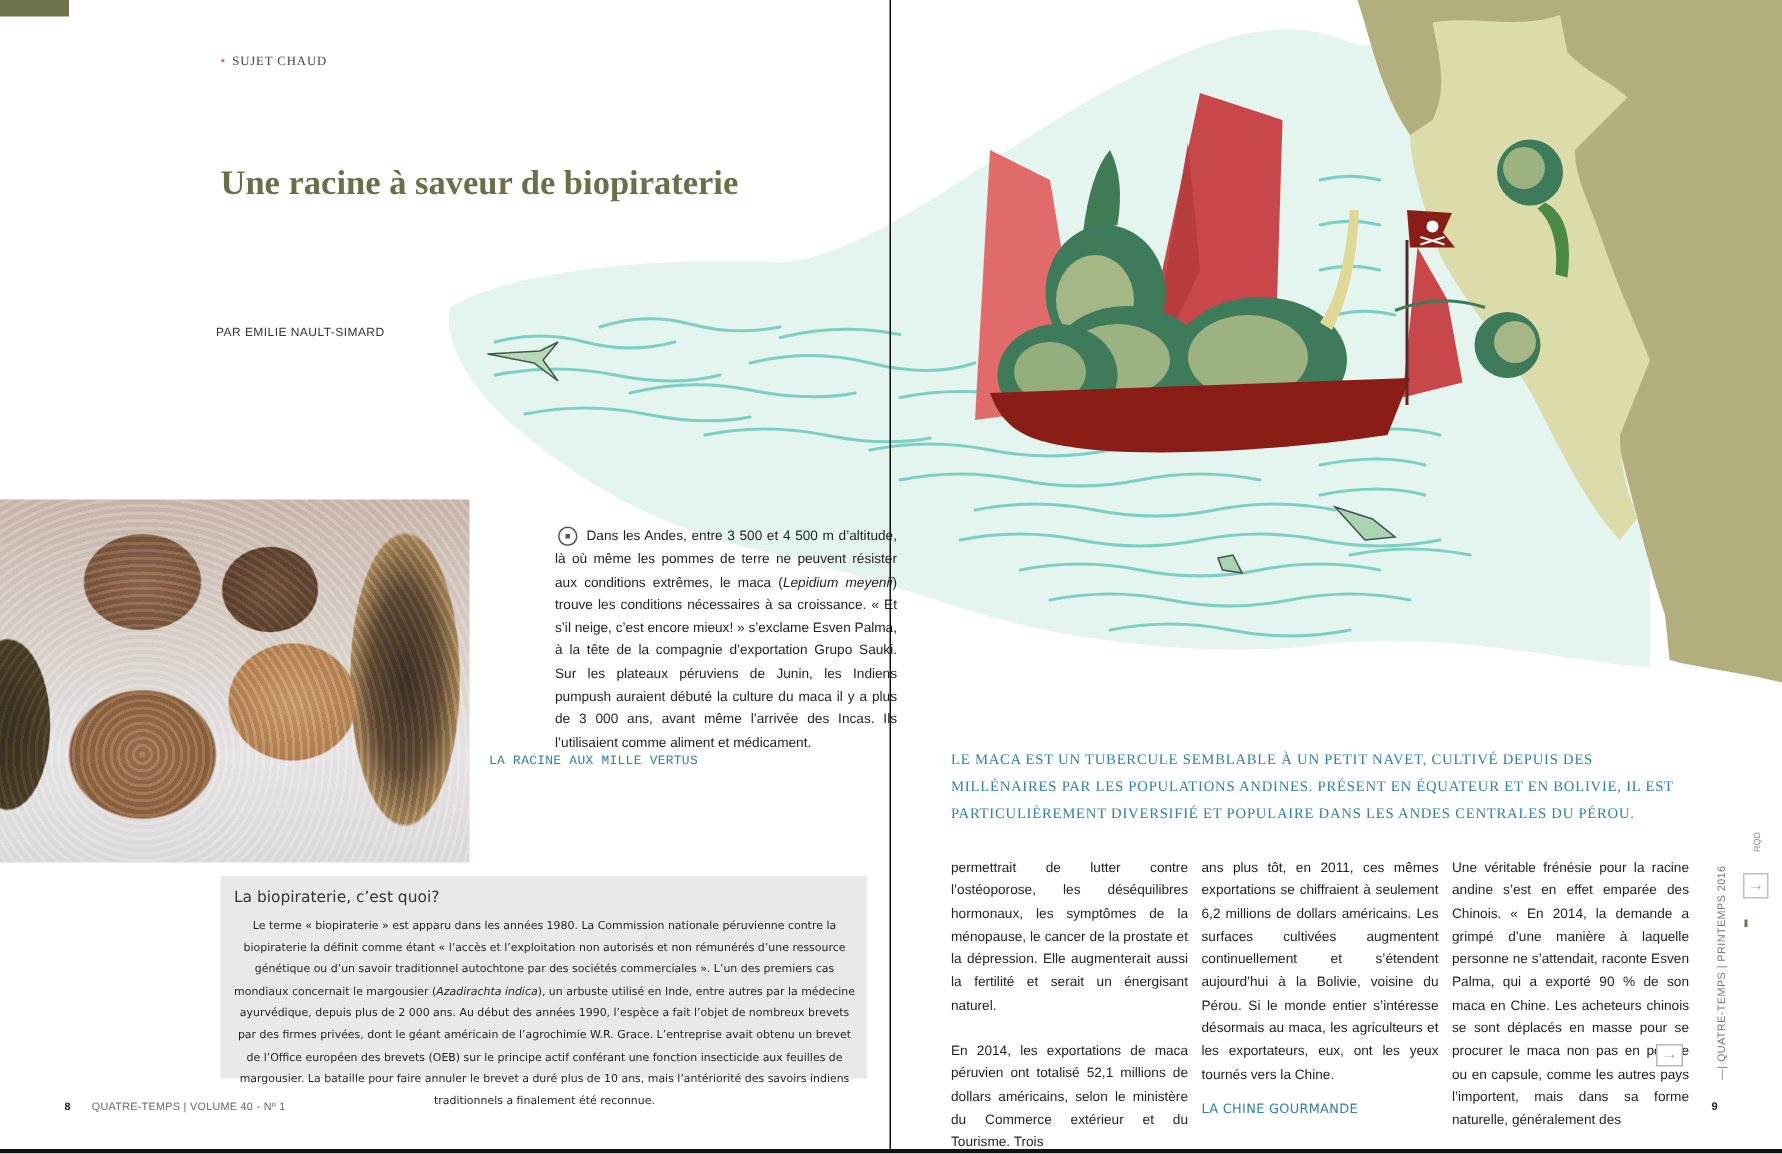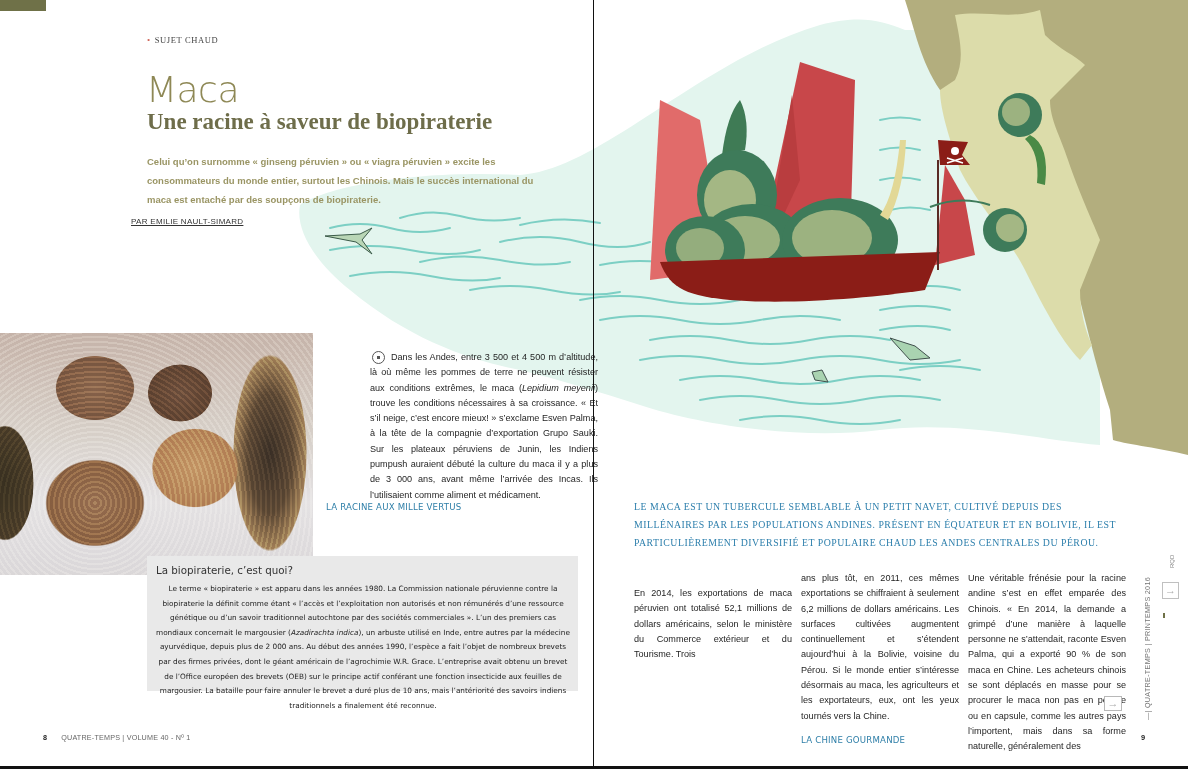--- a/index.html
+++ b/index.html
@@ -11,21 +11,21 @@
   .gutter { position: absolute; left: 593px; top: 0; width: 1px; height: 767px; background: #111; }
 
   .corner-tab { position: absolute; left: 0; top: 0; width: 46px; height: 11px; background: #6f7148; }
 
   
   .kicker { position: absolute; left: 147px; top: 35px; font-family: "Liberation Serif", serif; font-size: 8.5px; letter-spacing: 0.6px; color: #444; }
   .kicker .dot { color: #d0675a; margin-right: 4px; font-size: 9px; }
   .title { position: absolute; left: 146px; top: 70px; font-family: "DejaVu Sans", sans-serif; font-weight: 300; font-size: 36px; letter-spacing: -0.5px; color: #8e8855; line-height: 40px; }
   .subtitle { position: absolute; left: 147px; top: 109px; font-family: "Liberation Serif", serif; font-size: 23px; color: #6e6d4a; line-height: 26px; }
   .lede { position: absolute; left: 147px; top: 152px; width: 410px; font-family: "Liberation Sans", sans-serif; font-weight: bold; font-size: 9.5px; line-height: 19px; color: #9a9564; }
-  .byline { position: absolute; left: 131px; top: 217px; font-size: 8px; letter-spacing: 0.3px; color: #333; text-decoration: underline; }
+  .byline { position: absolute; left: 144px; top: 217px; font-size: 8px; letter-spacing: 0.3px; color: #333; }
 
   
   .photo { position: absolute; left: 0; top: 333px; width: 313px; height: 242px; overflow: hidden;
     background: radial-gradient(ellipse 80px 70px at 95px 170px, #9a7457 0%, #8a6445 60%, transparent 62%),
                 radial-gradient(ellipse 60px 55px at 195px 135px, #c59a6c 0%, #b3845a 70%, transparent 72%),
                 radial-gradient(ellipse 55px 45px at 95px 55px, #8c6a52 0%, #7a5a44 70%, transparent 72%),
                 radial-gradient(ellipse 45px 40px at 180px 60px, #6e5240 0%, #5e4433 70%, transparent 72%),
                 radial-gradient(ellipse 45px 120px at 270px 120px, #3b3128 0%, #5c4a37 50%, #a4865e 80%, transparent 82%),
                 radial-gradient(ellipse 40px 80px at 5px 150px, #3a3323 0%, #4a3e2a 70%, transparent 72%),
                 linear-gradient(180deg, #c8b8b0 0%, #d8d2cc 40%, #e6e4e6 70%, #dcdadc 100%);
@@ -34,24 +34,24 @@
     repeating-radial-gradient(circle at 95px 170px, rgba(240,220,190,0.25) 0 2px, rgba(80,50,30,0.15) 2px 5px);
     mix-blend-mode: overlay; opacity: 0.8; }
 
   
   .body { font-family: "Liberation Sans", sans-serif; font-size: 9.1px; line-height: 15.3px; color: #1f1f1f; text-align: justify; }
   .col-left { position: absolute; left: 326px; top: 350px; width: 228px; margin-left: 44px; }
   .drop-icon { float: left; width: 13px; height: 13px; border: 1.3px solid #555; border-radius: 50%; margin: 1px 6px 0 2px; position: relative; }
   .drop-icon::after { content: ""; position: absolute; left: 3.5px; top: 3.5px; width: 3.5px; height: 3.5px; background: #555; }
   .section-head { font-family: "DejaVu Sans", sans-serif; font-size: 8.6px; color: #2f7fa8; letter-spacing: 0.2px; font-weight: normal; margin-top: 0; }
   .col-left-2 { position: absolute; left: 326px; top: 500px; width: 228px; }
-  .col-left-2 .section-head { margin-bottom: 18px; }
-
-  
-  .box { position: absolute; left: 147px; top: 556px; width: 431px; height: 135px; background: #e9e9e9; padding: 8px 8px 0 9px; }
+  .col-left-2 .section-head { margin-bottom: 18px; font-family: Liberation Mono, monospace; }
+
+  
+  .box { position: absolute; left: 147px; top: 584px; width: 431px; height: 135px; background: #e9e9e9; padding: 8px 8px 0 9px; }
   .box-title { font-family: "DejaVu Sans", sans-serif; font-size: 10.3px; color: #333; margin-bottom: 6px; }
   .box-text { font-family: "DejaVu Sans", sans-serif; font-size: 7.3px; line-height: 14.6px; color: #222; text-align: center; }
   .box-text em { font-style: italic; }
 
   
   .footer-left { position: absolute; left: 43px; top: 733px; font-size: 7.2px; color: #666; letter-spacing: 0.2px; }
   .footer-left .num { color: #222; font-weight: bold; margin-right: 14px; }
 
   
   .illus { position: absolute; left: 290px; top: 0; width: 898px; height: 470px; overflow: hidden; pointer-events: none; }
@@ -147,46 +147,45 @@
     <path d="M1030,135 q20,10 15,50 l-8,-2 q3,-30 -12,-44 Z" fill="#4a8a46"></path>
     <circle cx="1005" cy="230" r="22" fill="#3e7b5a"></circle>
     <circle cx="1010" cy="228" r="14" fill="#e9e0a0" opacity="0.6"></circle>
     <path d="M990,205 q-30,-10 -60,2" stroke="#3e7b5a" stroke-width="2" fill="none"></path>
 
     <path d="M890,338 L915,346 L930,358 L910,360 Z" fill="#a9d3b1" stroke="#3f4f4c" stroke-width="1"></path>
     <path d="M812,372 L822,370 L828,382 L815,380 Z" fill="#a9d3b1" stroke="#3f4f4c" stroke-width="1"></path>
   </svg>
 
   <div class="kicker"><span class="dot">•</span><span>SUJET CHAUD</span></div>
-  <h1 class="title">Maca</h1>
   <h2 class="subtitle">Une racine à saveur de biopiraterie</h2>
-  <p class="lede">Celui qu’on surnomme « ginseng péruvien » ou « viagra péruvien » excite les consommateurs du monde entier, surtout les Chinois. Mais le succès international du maca est entaché par des soupçons de biopiraterie.</p>
   <div class="byline">PAR EMILIE NAULT-SIMARD</div>
 
   <div class="photo" role="img" aria-label="Racines de maca séchées">
     <div class="photo-tex"></div>
   </div>
 
   <div class="col-left body">
     <span class="drop-icon"></span><span>Dans les Andes, entre 3 500 et 4 500 m d’altitude, là où même les pommes de terre ne peuvent résister aux conditions extrêmes, le maca (</span><em>Lepidium meyenii</em><span>) trouve les conditions nécessaires à sa croissance. « Et s’il neige, c’est encore mieux! » s’exclame Esven Palma, à la tête de la compagnie d’exportation Grupo Sauki. Sur les plateaux péruviens de Junin, les Indiens pumpush auraient débuté la culture du maca il y a plus de 3 000 ans, avant même l’arrivée des Incas. Ils l’utilisaient comme aliment et médicament.</span>
   </div>
   <div class="col-left-2 body">
     <div class="section-head">LA RACINE AUX MILLE VERTUS</div>
   </div>
 
   <aside class="box">
     <div class="box-title">La biopiraterie, c’est quoi?</div>
     <p class="box-text"><span>Le terme « biopiraterie » est apparu dans les années 1980. La Commission nationale péruvienne contre la biopiraterie la définit comme étant « l’accès et l’exploitation non autorisés et non rémunérés d’une ressource génétique ou d’un savoir traditionnel autochtone par des sociétés commerciales ». L’un des premiers cas mondiaux concernait le margousier (</span><em>Azadirachta indica</em><span>), un arbuste utilisé en Inde, entre autres par la médecine ayurvédique, depuis plus de 2 000 ans. Au début des années 1990, l’espèce a fait l’objet de nombreux brevets par des firmes privées, dont le géant américain de l’agrochimie W.R. Grace. L’entreprise avait obtenu un brevet de l’Office européen des brevets (OEB) sur le principe actif conférant une fonction insecticide aux feuilles de margousier. La bataille pour faire annuler le brevet a duré plus de 10 ans, mais l’antériorité des savoirs indiens traditionnels a finalement été reconnue.</span></p>
   </aside>
 
   <div class="footer-left"><span class="num">8</span><span>QUATRE-TEMPS  |  VOLUME 40 - Nº 1</span></div>
 
-  <p class="pull">LE MACA EST UN TUBERCULE SEMBLABLE À UN PETIT NAVET, CULTIVÉ DEPUIS DES MILLÉNAIRES PAR LES POPULATIONS ANDINES. PRÉSENT EN ÉQUATEUR ET EN BOLIVIE, IL EST PARTICULIÈREMENT DIVERSIFIÉ ET POPULAIRE CHAUD LES ANDES CENTRALES DU PÉROU.</p>
+  <p class="pull">LE MACA EST UN TUBERCULE SEMBLABLE À UN PETIT NAVET, CULTIVÉ DEPUIS DES MILLÉNAIRES PAR LES POPULATIONS ANDINES. PRÉSENT EN ÉQUATEUR ET EN BOLIVIE, IL EST PARTICULIÈREMENT DIVERSIFIÉ ET POPULAIRE DANS LES ANDES CENTRALES DU PÉROU.</p>
 
   <div class="col-r1 body">
+    <p>permettrait de lutter contre l’ostéoporose, les déséquilibres hormonaux, les symptômes de la ménopause, le cancer de la prostate et la dépression. Elle augmenterait aussi la fertilité et serait un énergisant naturel.</p>
     <div class="para-gap"></div>
     <p>En 2014, les exportations de maca péruvien ont totalisé 52,1 millions de dollars américains, selon le ministère du Commerce extérieur et du Tourisme. Trois</p>
   </div>
   <div class="col-r2 body">
     <p>ans plus tôt, en 2011, ces mêmes exportations se chiffraient à seulement 6,2 millions de dollars américains. Les surfaces cultivées augmentent continuellement et s’étendent aujourd’hui à la Bolivie, voisine du Pérou. Si le monde entier s’intéresse désormais au maca, les agriculteurs et les exportateurs, eux, ont les yeux tournés vers la Chine.</p>
     <div class="section-head">LA CHINE GOURMANDE</div>
   </div>
   <div class="col-r3 body">
     <p>Une véritable frénésie pour la racine andine s’est en effet emparée des Chinois. « En 2014, la demande a grimpé d’une manière à laquelle personne ne s’attendait, raconte Esven Palma, qui a exporté 90 % de son maca en Chine. Les acheteurs chinois se sont déplacés en masse pour se procurer le maca non pas en poudre ou en capsule, comme les autres pays l’importent, mais dans sa forme naturelle, généralement des</p>
   </div>

